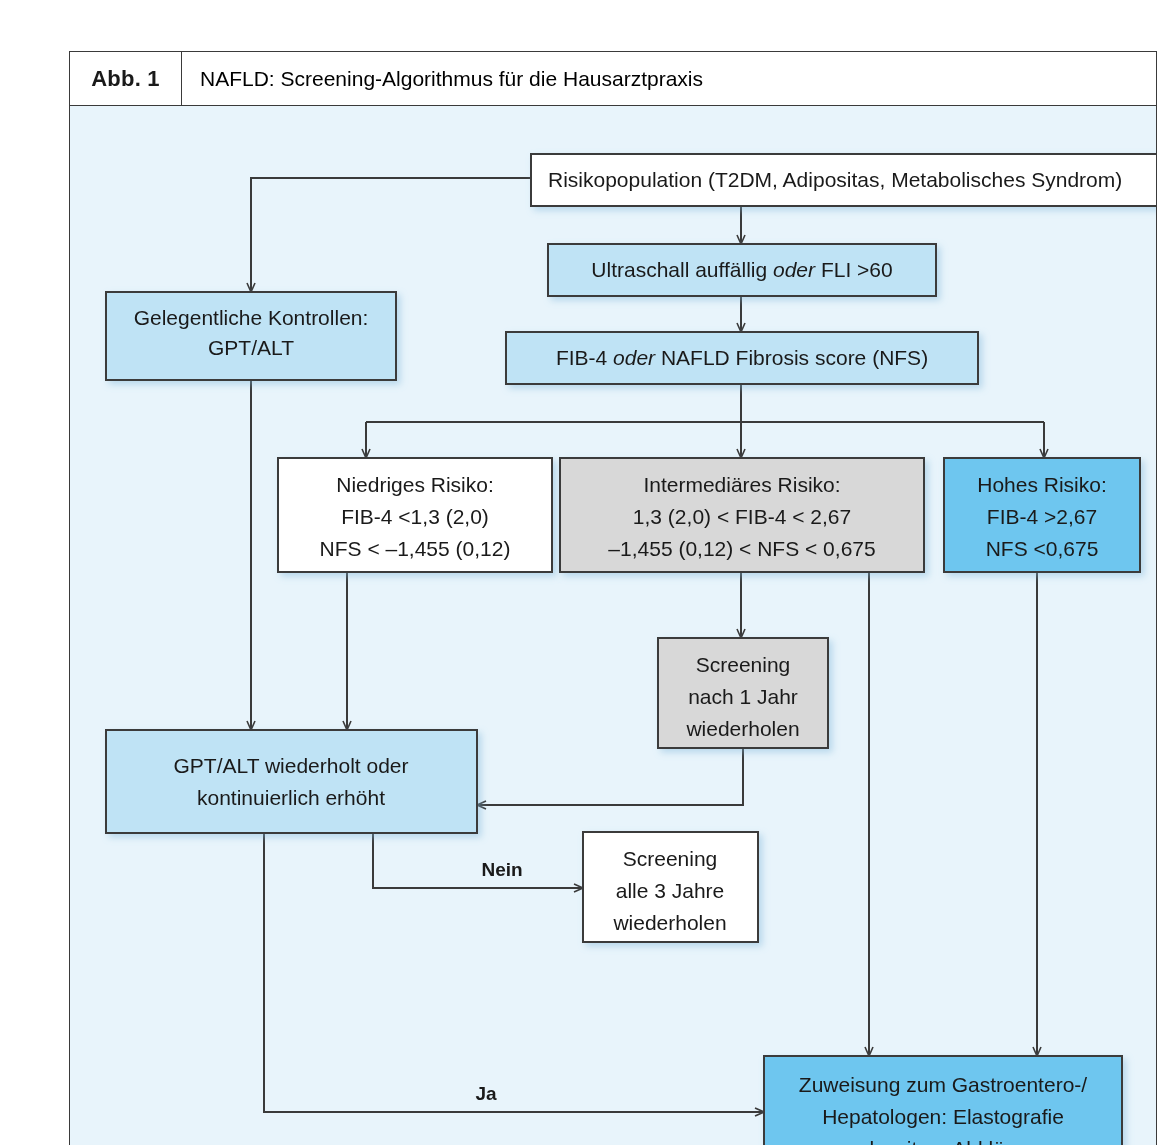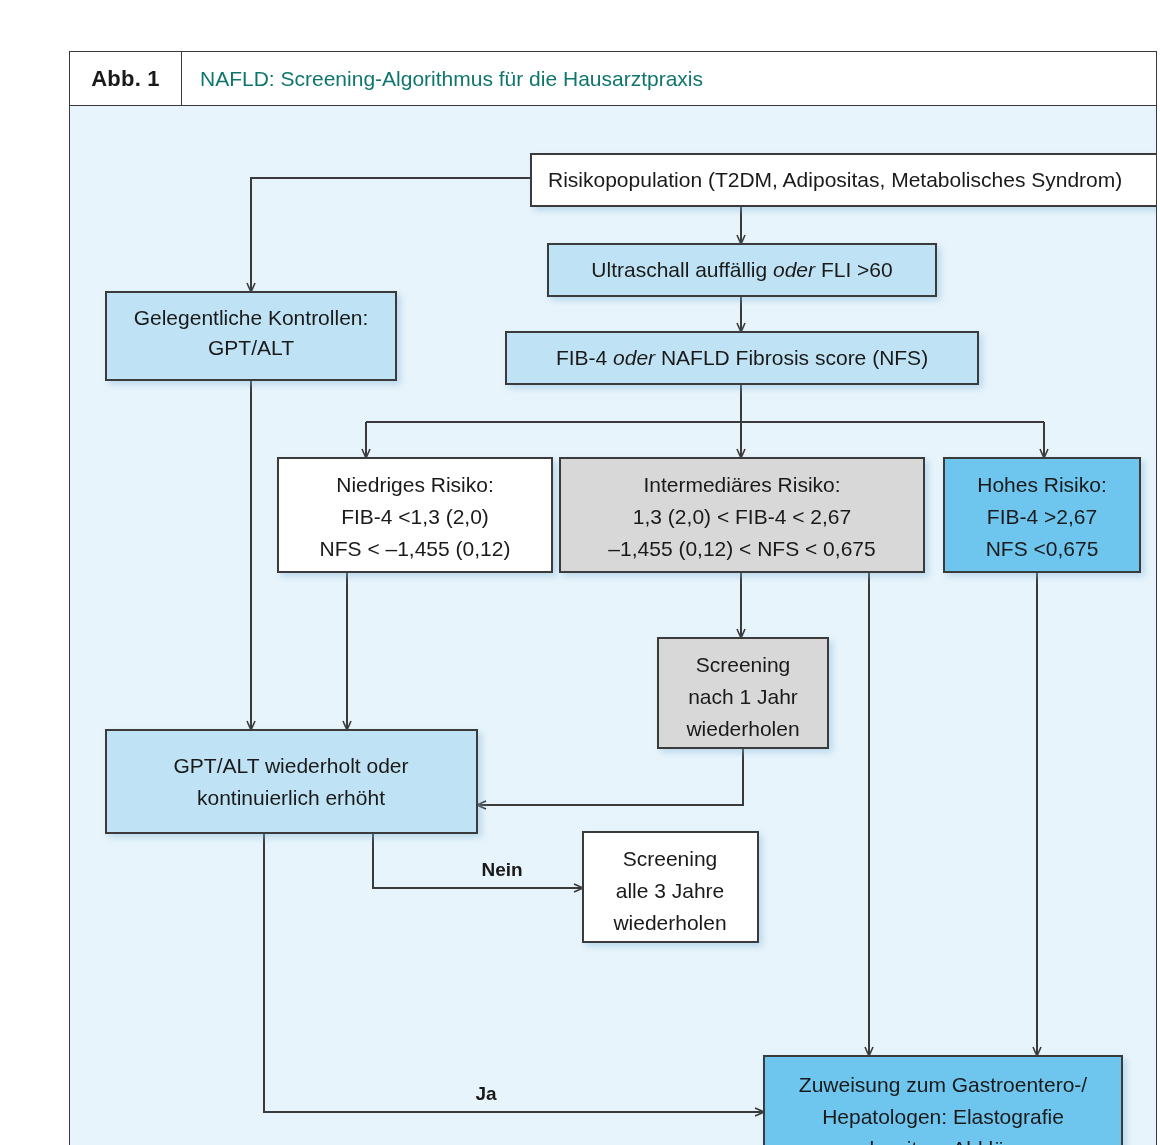--- a/index.html
+++ b/index.html
@@ -13,21 +13,21 @@
   
   #header{position:absolute;left:0;top:0;width:100%;height:54px;
           box-sizing:border-box;border-bottom:1.5px solid #3a3a3a;background:#ffffff;
           display:flex;align-items:center;}
   #abb-cell{width:112px;height:100%;box-sizing:border-box;
             border-right:1.5px solid #3a3a3a;display:flex;align-items:center;
             justify-content:center;}
   #abb-label{font-weight:bold;font-size:22px;color:#1a1a1a;letter-spacing:.2px;}
   #title-cell{flex:1;height:100%;display:flex;align-items:center;padding-left:18px;
               box-sizing:border-box;}
-  #title-text{font-size:21px;color:#0f766e;}
+  #title-text{font-size:21px;color:#000000;}
 
   
   #canvas{position:absolute;left:0;top:54px;width:100%;height:1056px;
           background:#e8f4fb;overflow:hidden;}
   #canvas svg{position:absolute;left:0;top:0;}
 
   .nodetext{font-family:"Liberation Sans",sans-serif;fill:#1a1a1a;}
 </style>
 </head>
 <body>

